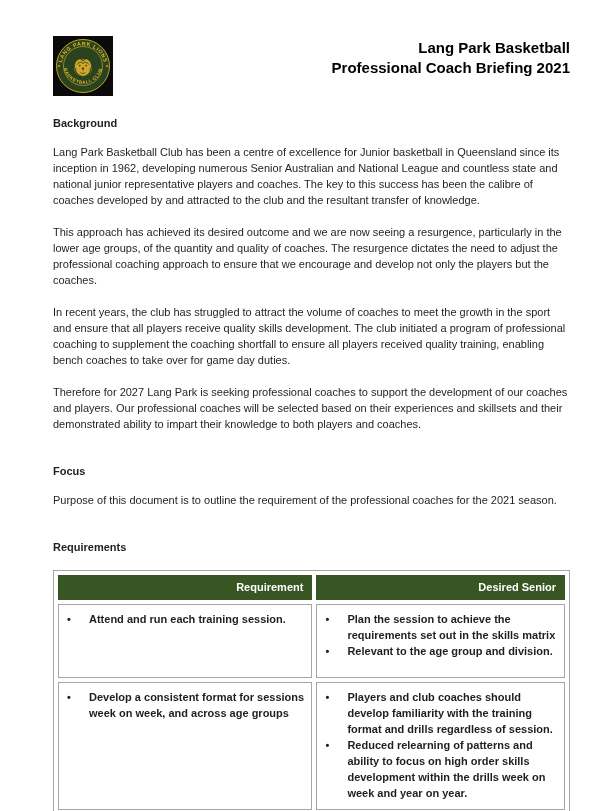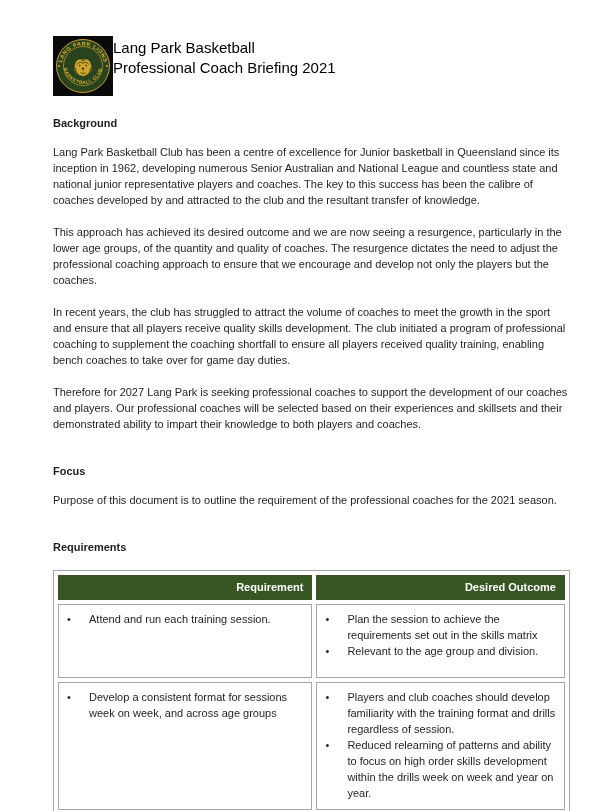--- a/index.html
+++ b/index.html
@@ -26,22 +26,22 @@
     display: flex;
     align-items: flex-start;
   }
   .logo-box {
     width: 60px;
     height: 60px;
     flex: 0 0 auto;
   }
   .doc-title {
     flex: 1 1 auto;
-    text-align: left;
-    font-weight: normal;
+    text-align: right;
+    font-weight: bold;
     font-size: 15px;
     line-height: 20px;
     color: #000000;
     padding-top: 2px;
   }
   
   .sec-heading {
     font-size: 11px;
     font-weight: bold;
     color: #1f1f1f;
@@ -86,20 +86,21 @@
   tr.row-2 td { height: 104px; margin-left: 33px; }
   ul.bullets {
     list-style: none;
     margin: 2px 0 0 0;
     padding: 0;
   }
   ul.bullets li {
     position: relative;
     padding-left: 30px;
     line-height: 16px;
+    font-weight: bold;
   }
   ul.bullets li::before {
     content: "\2022";
     position: absolute;
     left: 8px;
     top: 0;
   }
 </style>
 </head>
 <body>
@@ -149,21 +150,21 @@
 
   <h2 class="sec-heading">Focus</h2>
   <p class="body-par last">Purpose of this document is to outline the requirement of the professional coaches for the 2021 season.</p>
 
   <h2 class="sec-heading">Requirements</h2>
 
   <table class="req-table">
     <thead>
       <tr>
         <th class="col-req">Requirement</th>
-        <th class="col-out">Desired Outcome</th>
+        <th class="col-out">Desired Senior</th>
       </tr>
     </thead>
     <tbody>
       <tr class="row-1">
         <td>
           <ul class="bullets">
             <li>Attend and run each training session.</li>
           </ul>
         </td>
         <td>

